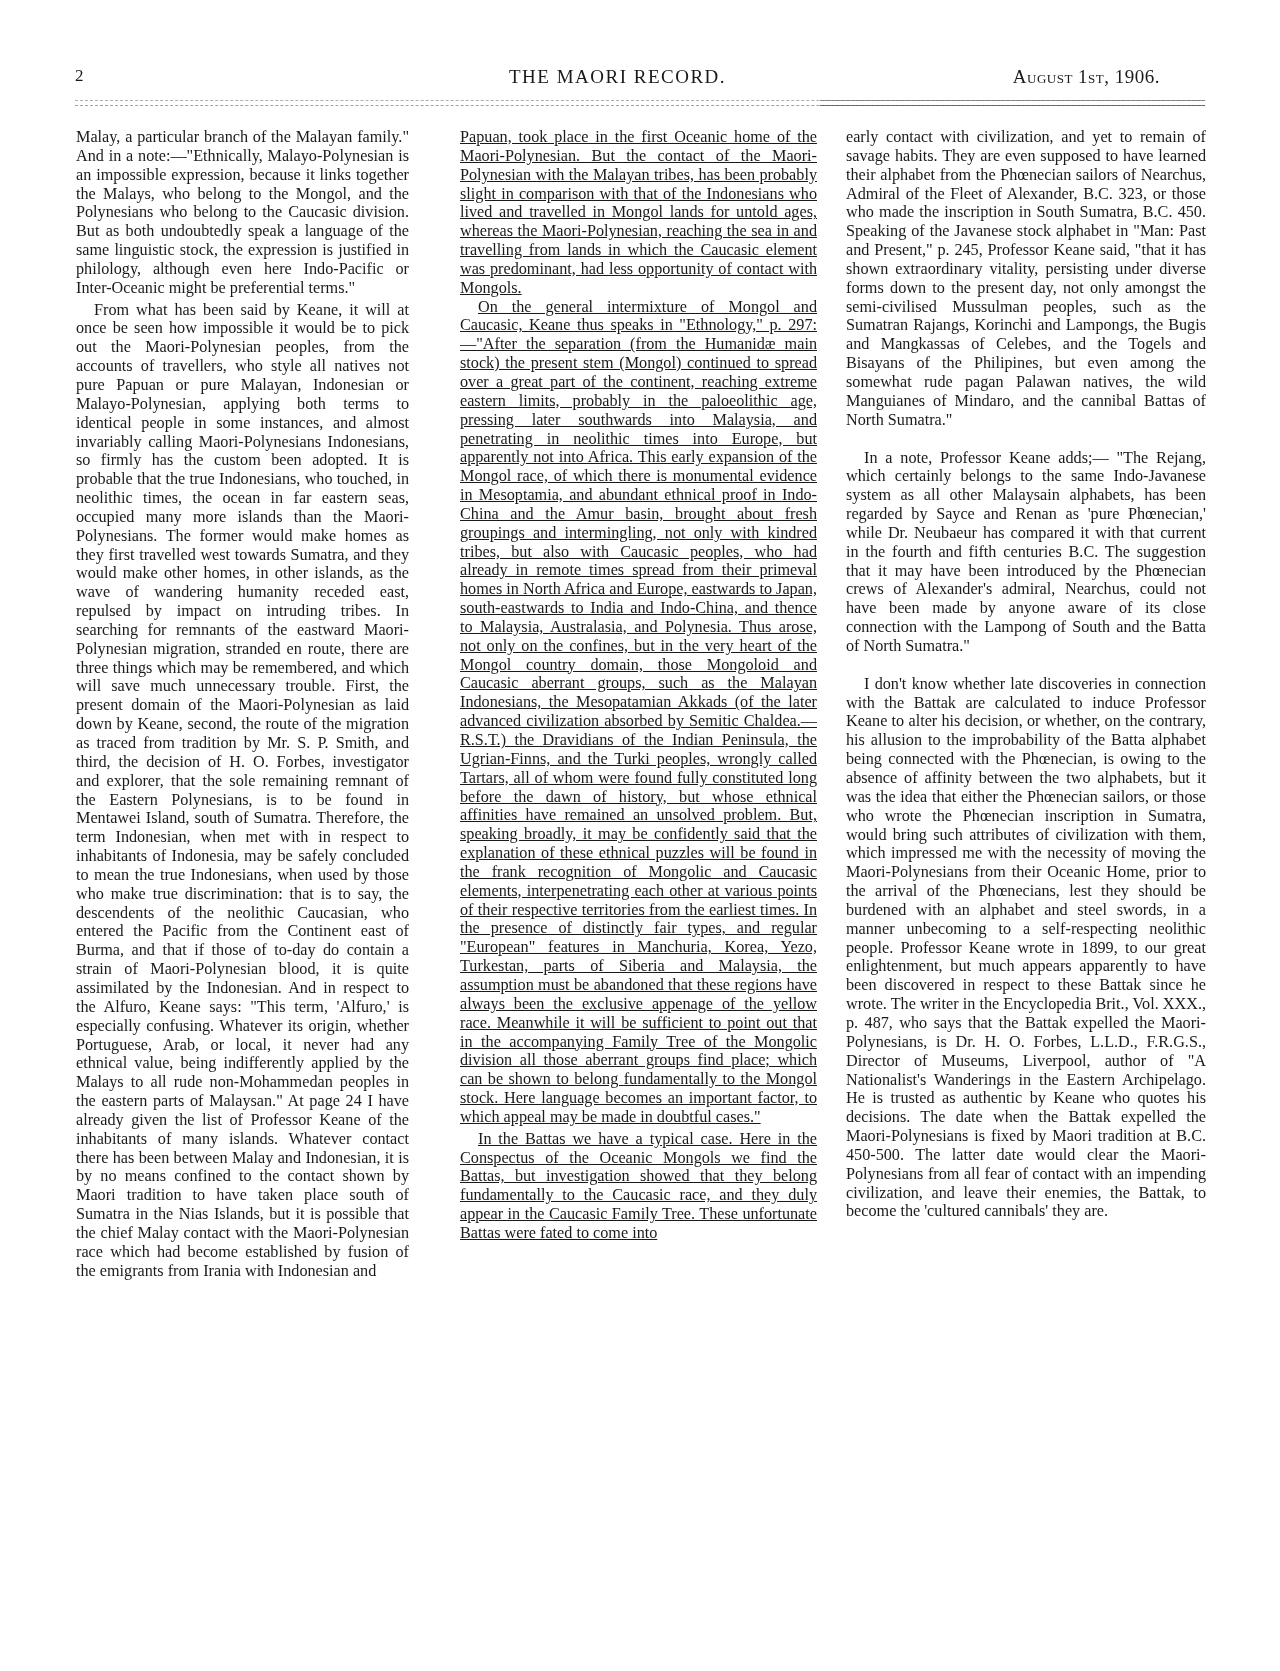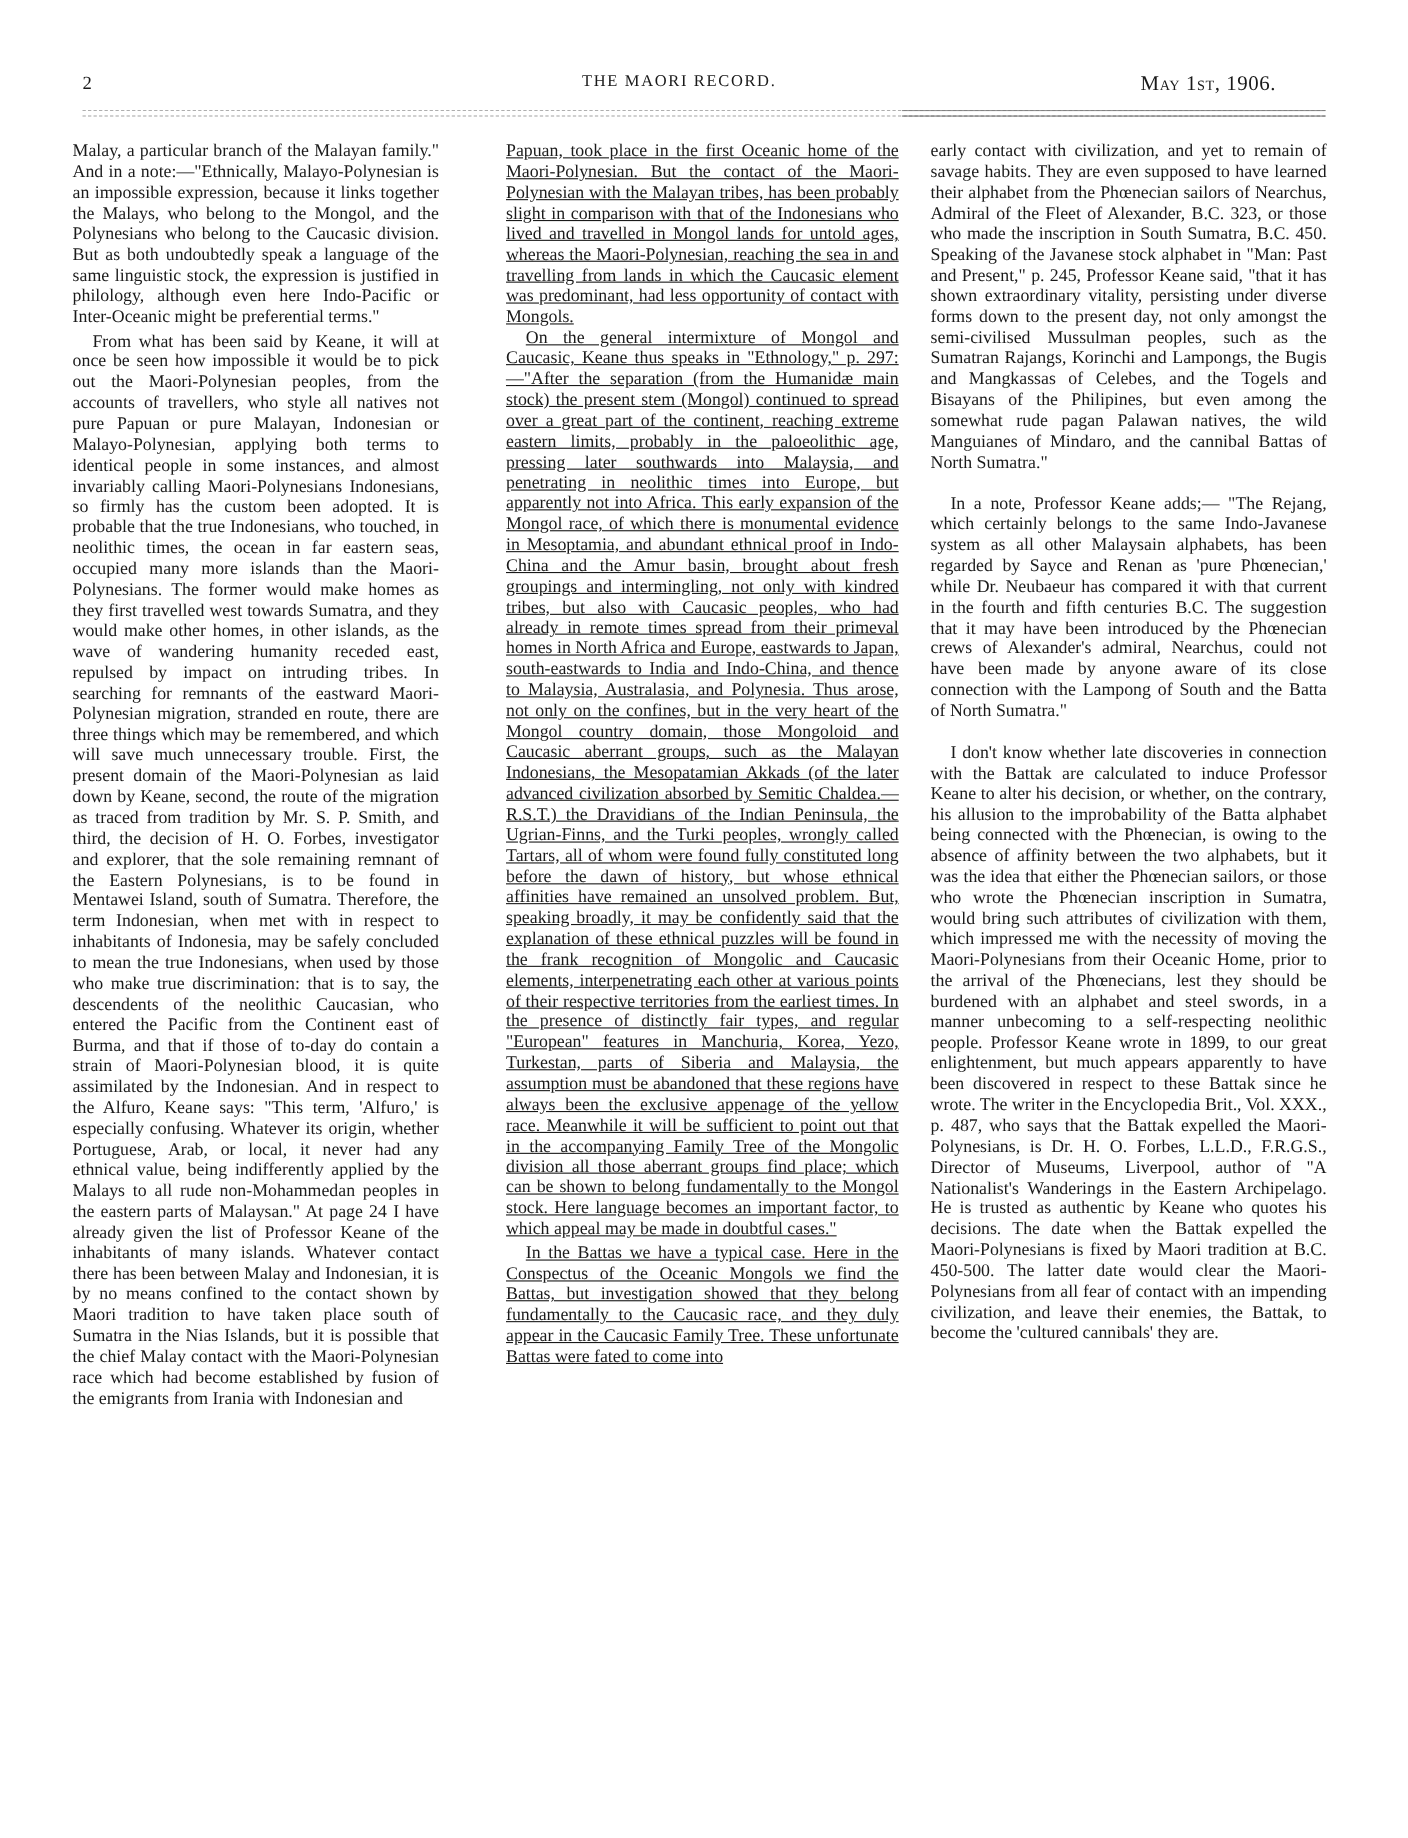--- a/index.html
+++ b/index.html
@@ -1,42 +1,42 @@
 <!DOCTYPE html>
 <html><head>
 <meta charset="utf-8">
 <style>
   html, body { margin: 0; padding: 0; background: #ffffff; }
   body { width: 1280px; height: 1671px; position: relative; overflow: hidden;
          font-family: "Liberation Serif", "DejaVu Serif", serif; color: #1a1a1a; }
   .header { position: absolute; top: 66px; left: 75px; width: 1085px; height: 28px; }
   .page-num { position: absolute; left: 0; top: 0; font-size: 17px; letter-spacing: 1px; }
   .running-title { position: absolute; left: 0; width: 100%; top: 0; text-align: center;
-                   font-size: 15px; letter-spacing: 1.5px; }
+                   font-size: 19px; letter-spacing: 1.5px; }
   .issue-date { position: absolute; right: 0; top: 0; font-size: 19px; font-variant: small-caps; letter-spacing: 0.5px; }
   .rule { position: absolute; top: 100px; left: 75px; width: 1130px; height: 4px;
           border-top: 1px dashed #9a9a9a; border-bottom: 1px dashed #8a8a8a; opacity: 0.8; }
   .rule.right { left: 820px; width: 385px; border-top: 1px solid #777; border-bottom: 1px solid #555; }
   .col { position: absolute; top: 128px; font-size: 16.2px; line-height: 18.85px;
          text-align: justify; hyphens: none; }
   .col p { margin: 0; text-indent: 0; }
   .col p.indent { text-indent: 18px; }
   .col p.gap { margin-top: 3px; }
   .col p.gap2 { margin-top: 19px; font-family: Liberation Serif, serif; }
-  #col-left { left: 66px; width: 333px; }
+  #col-left { left: 76px; width: 333px; }
   #col-mid { left: 460px; width: 357px; text-decoration: underline; }
   #col-right { left: 846px; width: 360px; }
 </style>
 </head>
 <body>
 
 <div class="header">
   <span class="page-num">2</span>
   <span class="running-title">THE MAORI RECORD.</span>
-  <span class="issue-date">May 1st, 1906.</span>
+  <span class="issue-date">August 1st, 1906.</span>
 </div>
 <div class="rule"></div>
 <div class="rule right"></div>
 
 <div class="col" id="col-left">
   <p>Malay, a particular branch of the Malayan family."  And in a note:—"Ethnically, Malayo-Polynesian is an impossible expression, because it links together the Malays, who belong to the Mongol, and the Polynesians who belong to the Caucasic division.  But as both undoubtedly speak a language of the same linguistic stock, the expression is justified in philology, although even here Indo-Pacific or Inter-Oceanic might be preferential terms."</p>
   <p class="indent gap">From what has been said by Keane, it will at once be seen how impossible it would be to pick out the Maori-Polynesian peoples, from the accounts of travellers, who style all natives not pure Papuan or pure Malayan, Indonesian or Malayo-Polynesian, applying both terms to identical people in some instances, and almost invariably calling Maori-Polynesians Indonesians, so firmly has the custom been adopted.  It is probable that the true Indonesians, who touched, in neolithic times, the ocean in far eastern seas, occupied many more islands than the Maori-Polynesians.  The former would make homes as they first travelled west towards Sumatra, and they would make other homes, in other islands, as the wave of wandering humanity receded east, repulsed by impact on intruding tribes.  In searching for remnants of the eastward Maori-Polynesian migration, stranded en route, there are three things which may be remembered, and which will save much unnecessary trouble.  First, the present domain of the Maori-Polynesian as laid down by Keane, second, the route of the migration as traced from tradition by Mr. S. P. Smith, and third, the decision of H. O. Forbes, investigator and explorer, that the sole remaining remnant of the Eastern Polynesians, is to be found in Mentawei Island, south of Sumatra. Therefore, the term Indonesian, when met with in respect to inhabitants of Indonesia, may be safely concluded to mean the true Indonesians, when used by those who make true discrimination: that is to say, the descendents of the neolithic Caucasian, who entered the Pacific from the Continent east of Burma, and that if those of to-day do contain a strain of Maori-Polynesian blood, it is quite assimilated by the Indonesian.  And in respect to the Alfuro, Keane says: "This term, 'Alfuro,' is especially confusing.  Whatever its origin, whether Portuguese, Arab, or local, it never had any ethnical value, being indifferently applied by the Malays to all rude non-Mohammedan peoples in the eastern parts of Malaysan."  At page 24 I have already given the list of Professor Keane of the inhabitants of many islands. Whatever contact there has been between Malay and Indonesian, it is by no means confined to the contact shown by Maori tradition to have taken place south of Sumatra in the Nias Islands, but it is possible that the chief Malay contact with the Maori-Polynesian race which had become established by fusion of the emigrants from Irania with Indonesian and</p>
 </div>
 
 <div class="col" id="col-mid">

